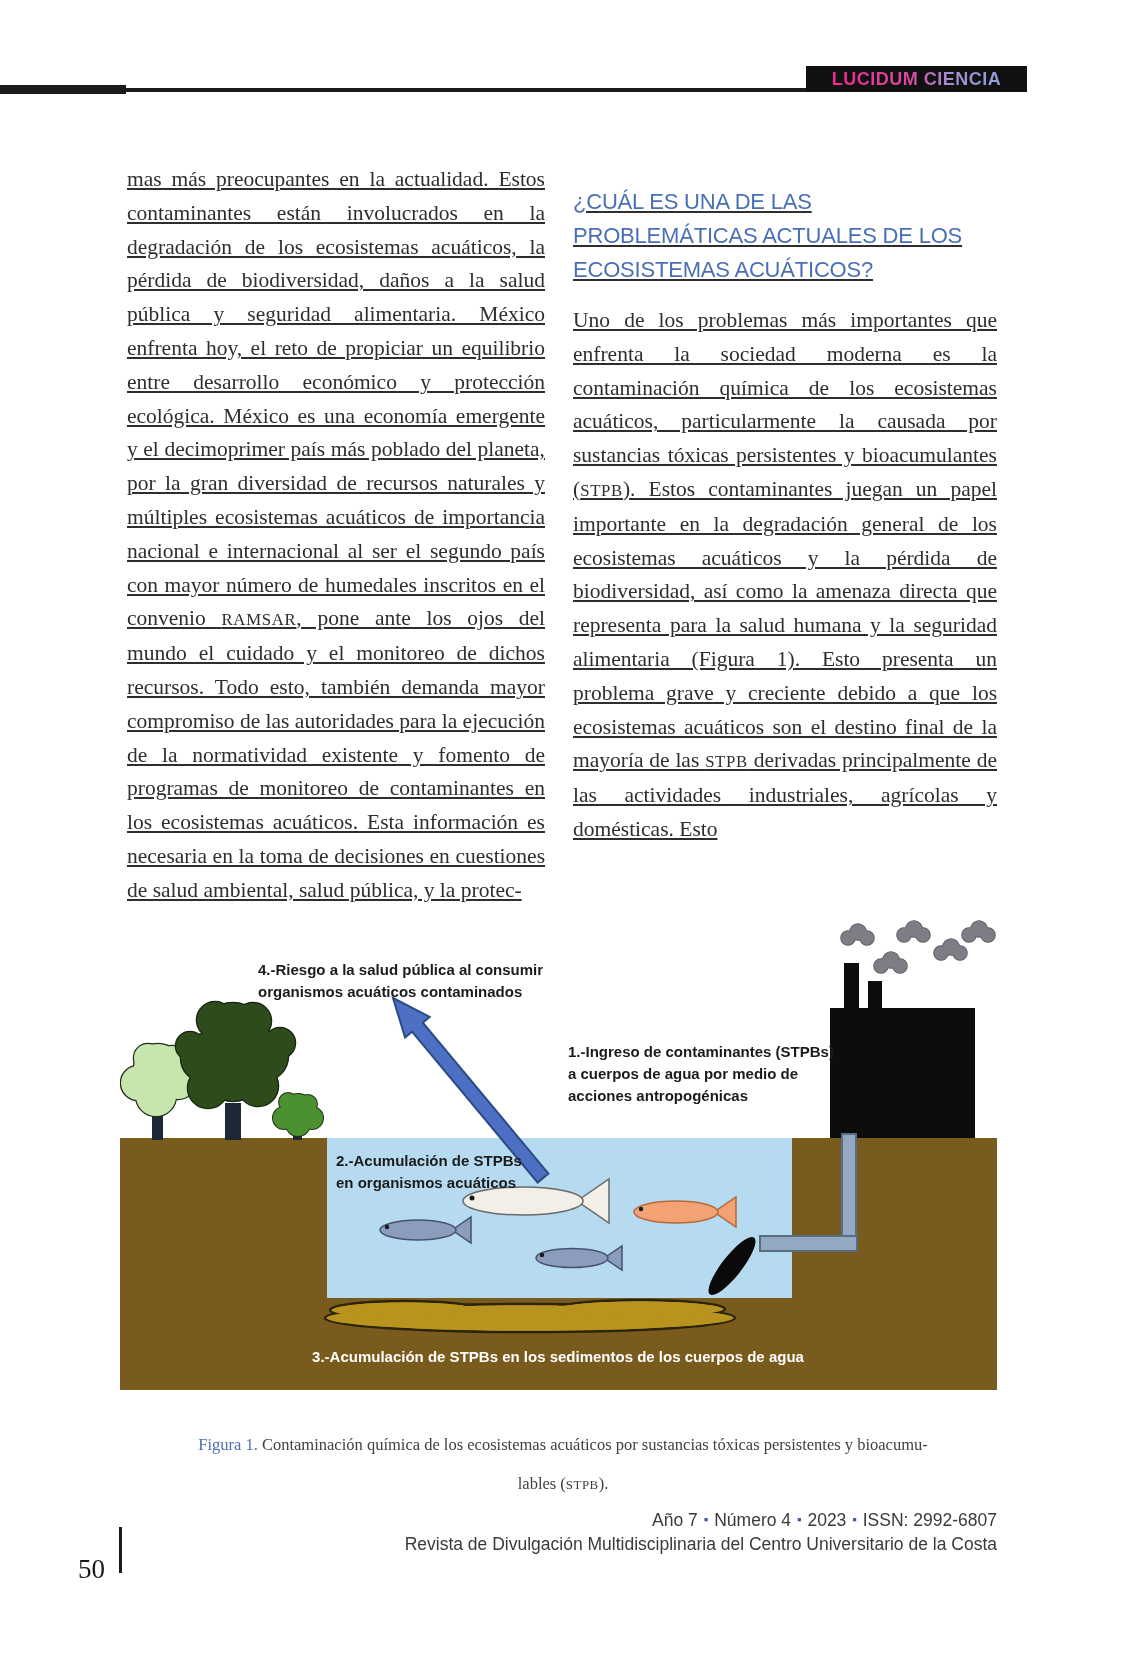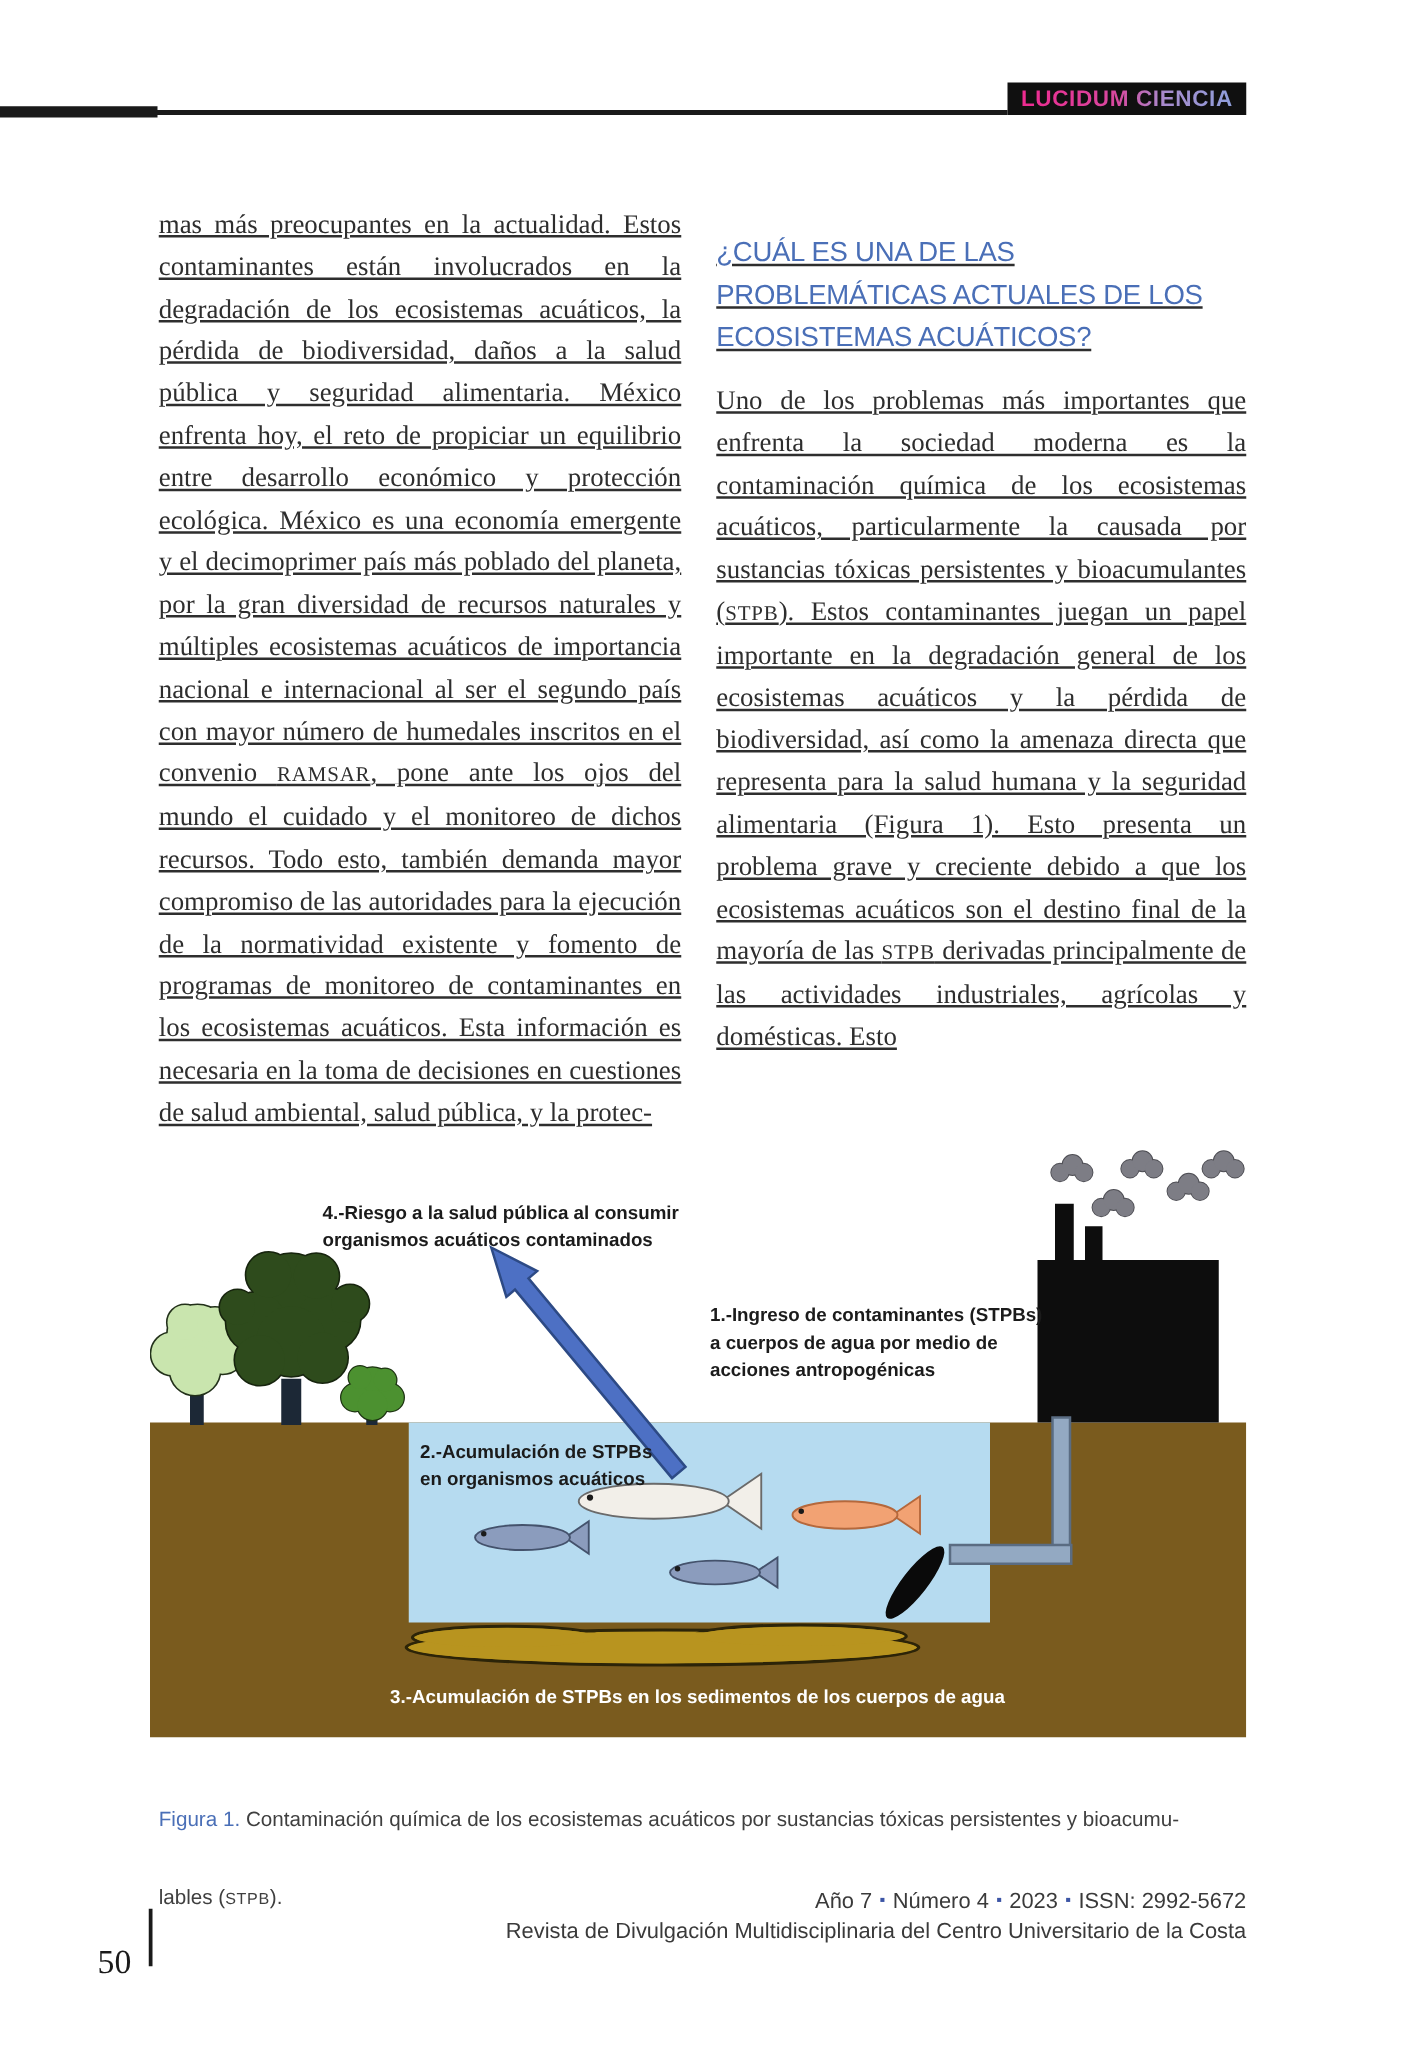--- a/index.html
+++ b/index.html
@@ -2,21 +2,21 @@
 <html style="--accent-blue: #4a6fb7; --bullet-blue: #3c55a5; --logo-pink: #ee2a90; --logo-magenta: #d8489f; --logo-lavender: #a78bcd; --logo-periwinkle: #8f9fdb; --text-dark: #2e2e2e; --caption-gray: #3f3f3f;"><head>
 <meta charset="utf-8">
 <style>
   html,body{margin:0;padding:0;background:#ffffff;}
   .page{position:relative;width:1123px;height:1654px;background:#fff;overflow:hidden;
         font-family:"Liberation Serif",serif;}
 
   
   .rule-thin{position:absolute;left:0;top:88px;width:806px;height:4px;background:#1a1a1a;}
   .rule-thick{position:absolute;left:0;top:85px;width:126px;height:9px;background:#1a1a1a;}
-  .logo{position:absolute;left:806px;top:66px;width:191px;height:26px;background:#101010;
+  .logo{position:absolute;left:806px;top:66px;width:221px;height:26px;background:#101010;
         display:flex;align-items:center;justify-content:center;}
   .logo-text{font-family:"Liberation Sans",sans-serif;font-weight:700;font-size:18px;letter-spacing:.5px;
         background:linear-gradient(90deg,var(--logo-pink) 0%,var(--logo-magenta) 45%,var(--logo-lavender) 68%,var(--logo-periwinkle) 100%);
         -webkit-background-clip:text;background-clip:text;color:transparent;}
 
   
   .col{position:absolute;top:163px;font-size:21.5px;line-height:33.8px;color:var(--text-dark);
        text-align:justify;text-decoration:underline;}
   .col-left{left:127px;width:418px;}
   .col-right{left:573px;width:424px;}
@@ -25,22 +25,22 @@
        font-size:22px;line-height:34px;color:var(--accent-blue);white-space:pre-line;
        text-align:left;letter-spacing:-0.2px;}
   .sc{font-size:.78em;letter-spacing:.04em;}
 
   
   .figure{position:absolute;left:120px;top:878px;width:877px;height:512px;}
   .fig-label{font-family:"Liberation Sans",sans-serif;font-weight:600;font-size:15px;fill:#1b1b1b;}
   .fig-label--white{fill:#ffffff;}
 
   
-  .caption{position:absolute;left:127px;top:1408px;width:872px;font-family:Liberation Sans, sans-serif;
-       font-size:16.5px;line-height:62px;color:var(--caption-gray);white-space:pre-wrap;}
+  .caption{position:absolute;left:127px;top:1408px;width:872px;font-family:Liberation Serif, serif;
+       font-size:16.5px;line-height:39px;color:var(--caption-gray);white-space:pre-wrap;text-align:center;}
   .cap-accent{color:var(--accent-blue);}
 
   
   .footer-left{position:absolute;left:78px;top:1514px;display:flex;align-items:center;gap:14px;}
   .page-num{font-size:27px;color:#1a1a1a;margin-top:40px;}
   .page-num-bar{width:3px;height:46px;background:#1a1a1a;display:inline-block;}
   .footer-right{position:absolute;right:126px;top:1508px;text-align:right;
        font-family:"Liberation Sans",sans-serif;font-size:17.5px;line-height:24px;color:#3a3a3a;}
   .bullet{color:var(--bullet-blue);font-size:.75em;vertical-align:2px;padding:0 1px;}
 </style>
@@ -244,17 +244,17 @@
   </svg>
 
   <p class="caption"><span class="cap-accent">Figura 1.</span><span> Contaminación química de los ecosistemas acuáticos por sustancias tóxicas persistentes y bioacumu-
 lables (</span><span class="sc">STPB</span><span>).</span></p>
 
   <div class="footer-left">
     <span class="page-num">50</span>
     <span class="page-num-bar"></span>
   </div>
   <div class="footer-right">
-    <div><span>Año 7 </span><span class="bullet">▪</span><span> Número 4 </span><span class="bullet">▪</span><span> 2023 </span><span class="bullet">▪</span><span> ISSN: 2992-5672</span></div>
+    <div><span>Año 7 </span><span class="bullet">▪</span><span> Número 4 </span><span class="bullet">▪</span><span> 2023 </span><span class="bullet">▪</span><span> ISSN: 2992-6807</span></div>
     <div>Revista de Divulgación Multidisciplinaria del Centro Universitario de la Costa</div>
   </div>
 
 </div>
 
 </body></html>

